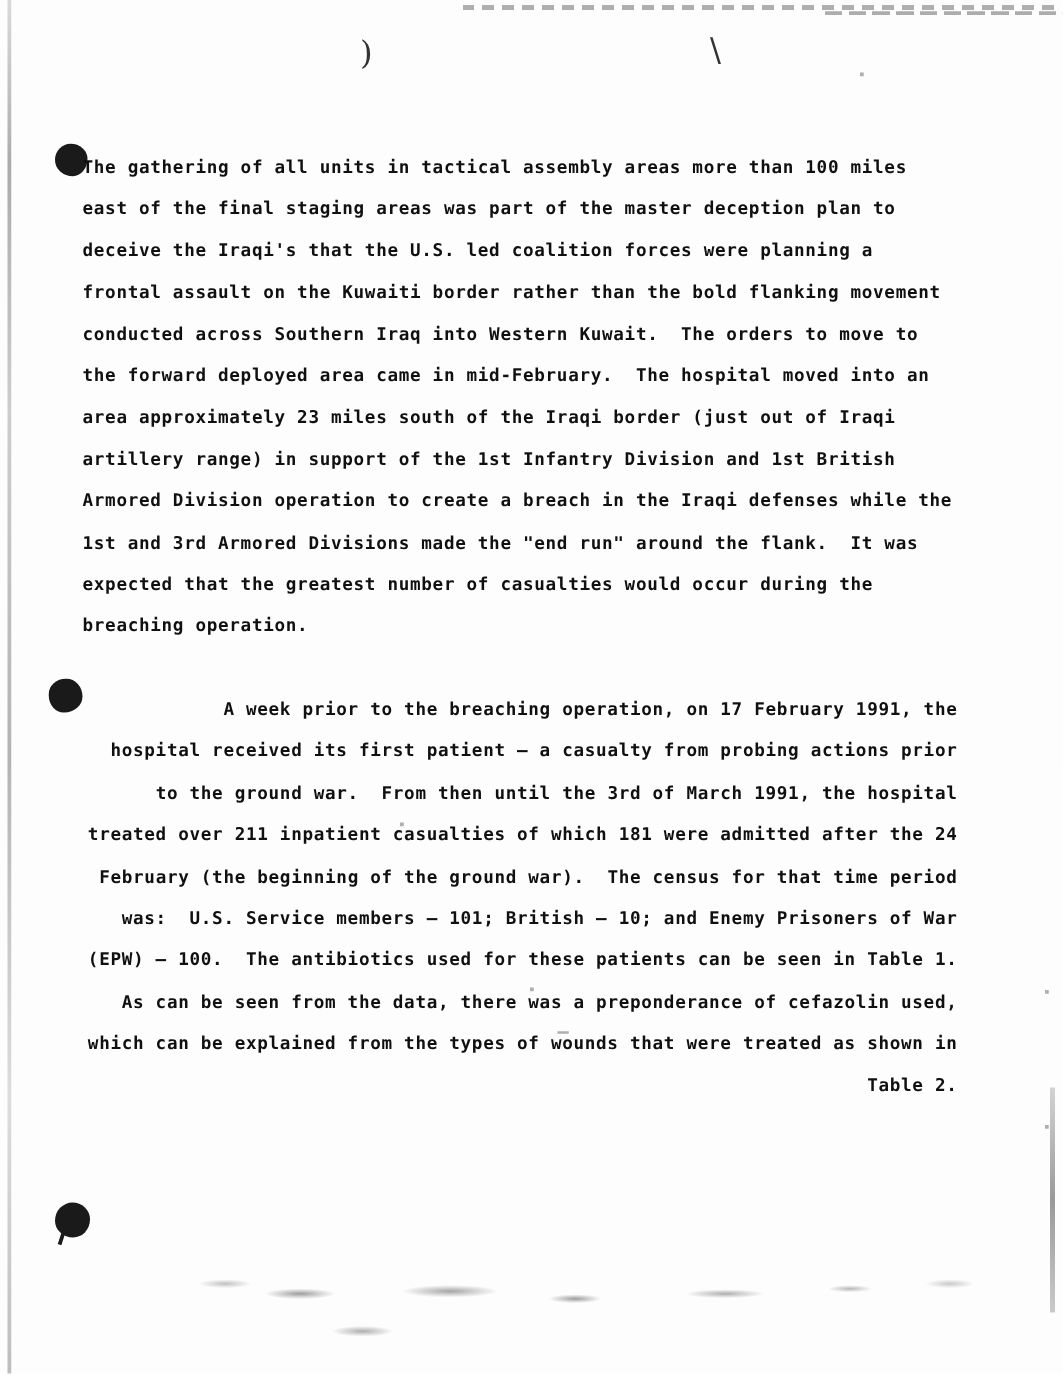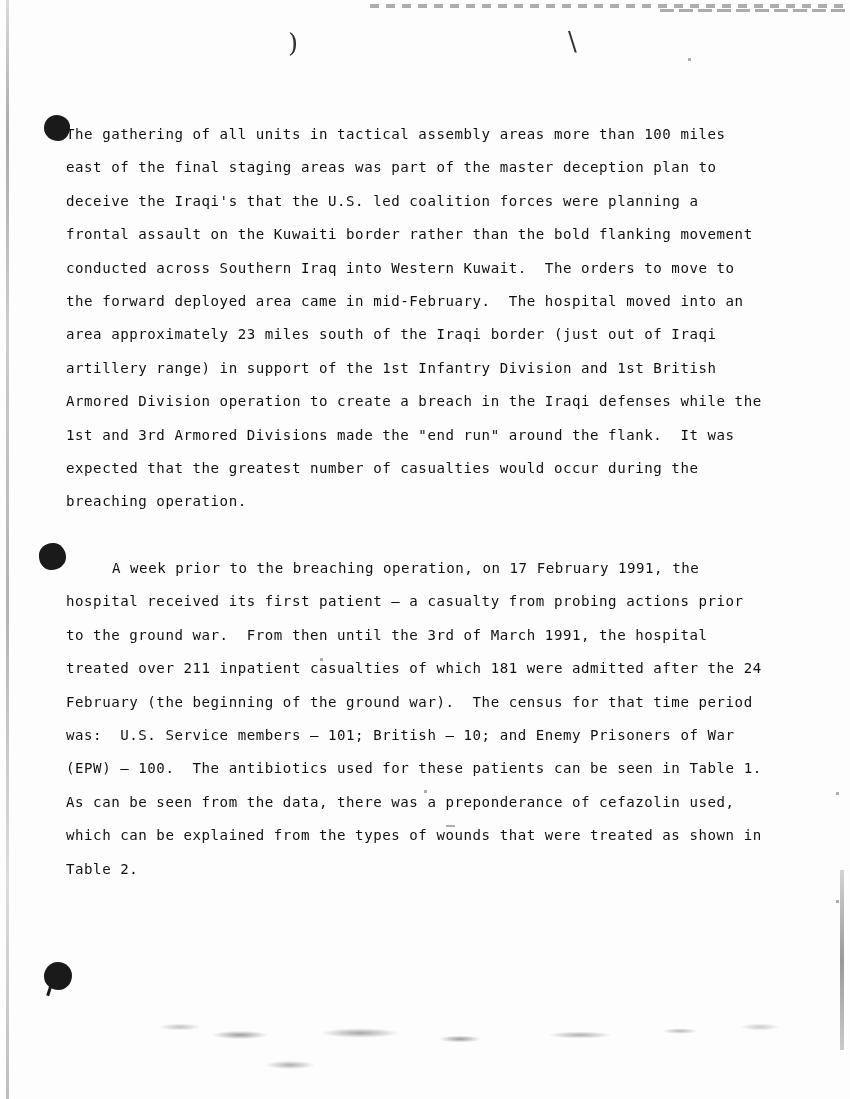--- a/index.html
+++ b/index.html
@@ -118,23 +118,25 @@
   }
   p.para {
     margin: 0 0 0 0;
     font-family: "DejaVu Sans Mono", monospace;
     font-size: 14.1px;
     line-height: 33.4px;
     letter-spacing: 0.55px;
     color: #101010;
     text-align: left;
     white-space: pre-wrap;
+    font-weight: bold;
   }
   p.para.indent {
     text-indent: 46px;
+    text-align: right;
   }
   .gap {
     height: 33px;
   }
 </style>
 </head>
 <body>
 
 <div class="page">
 

